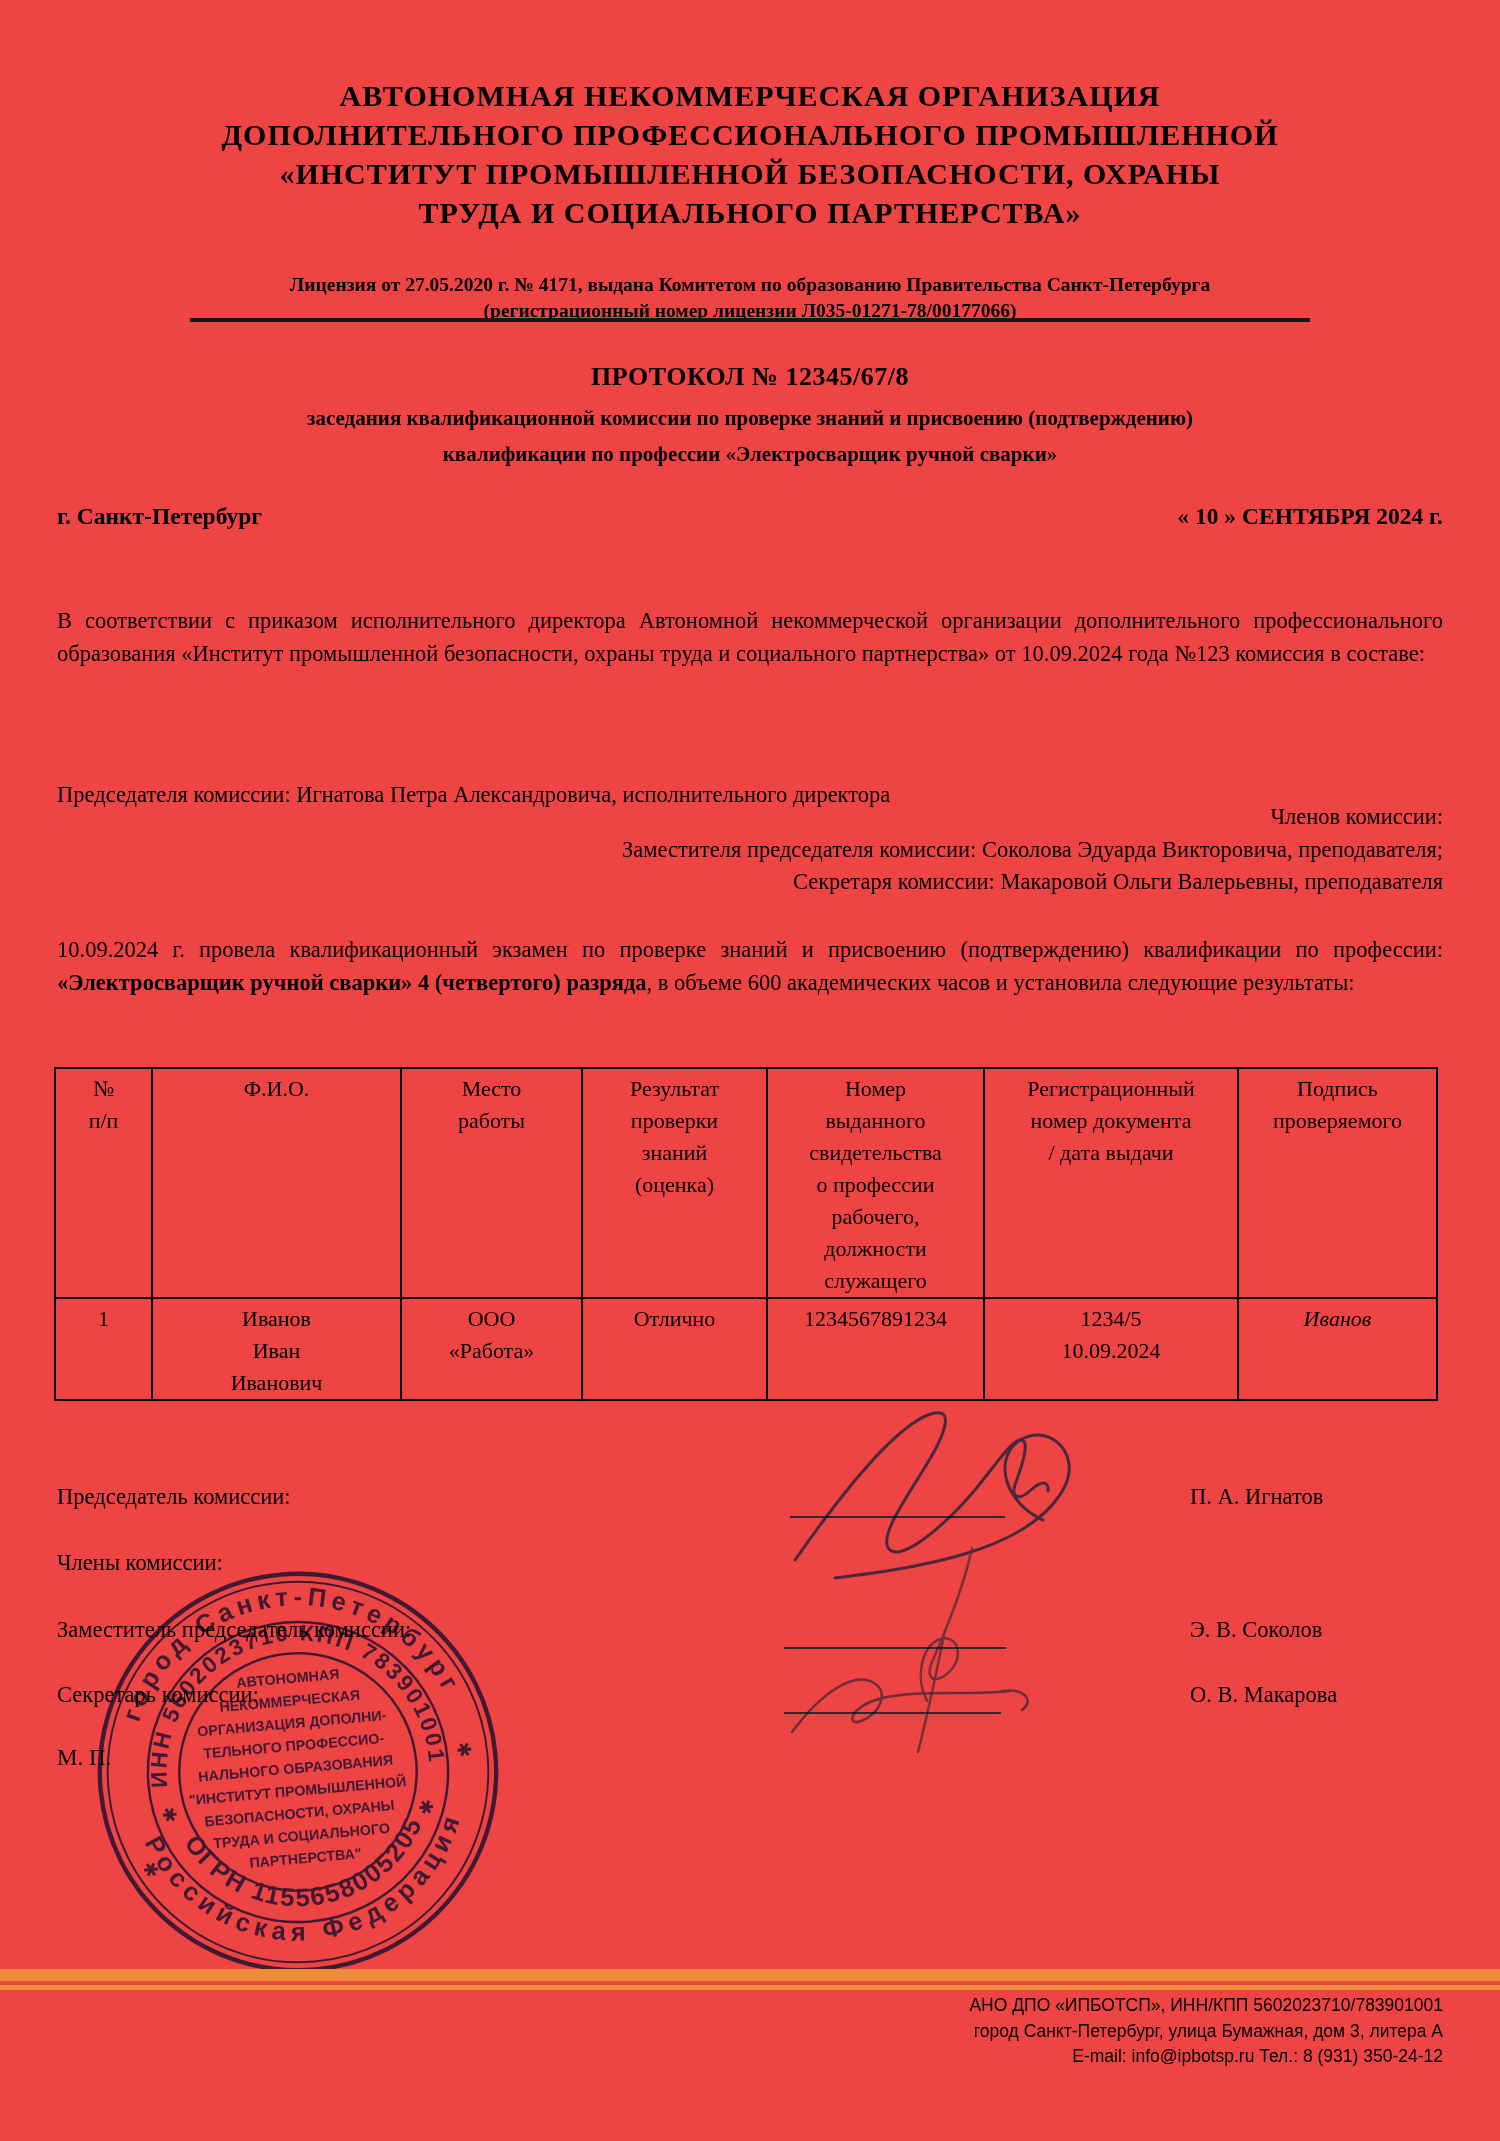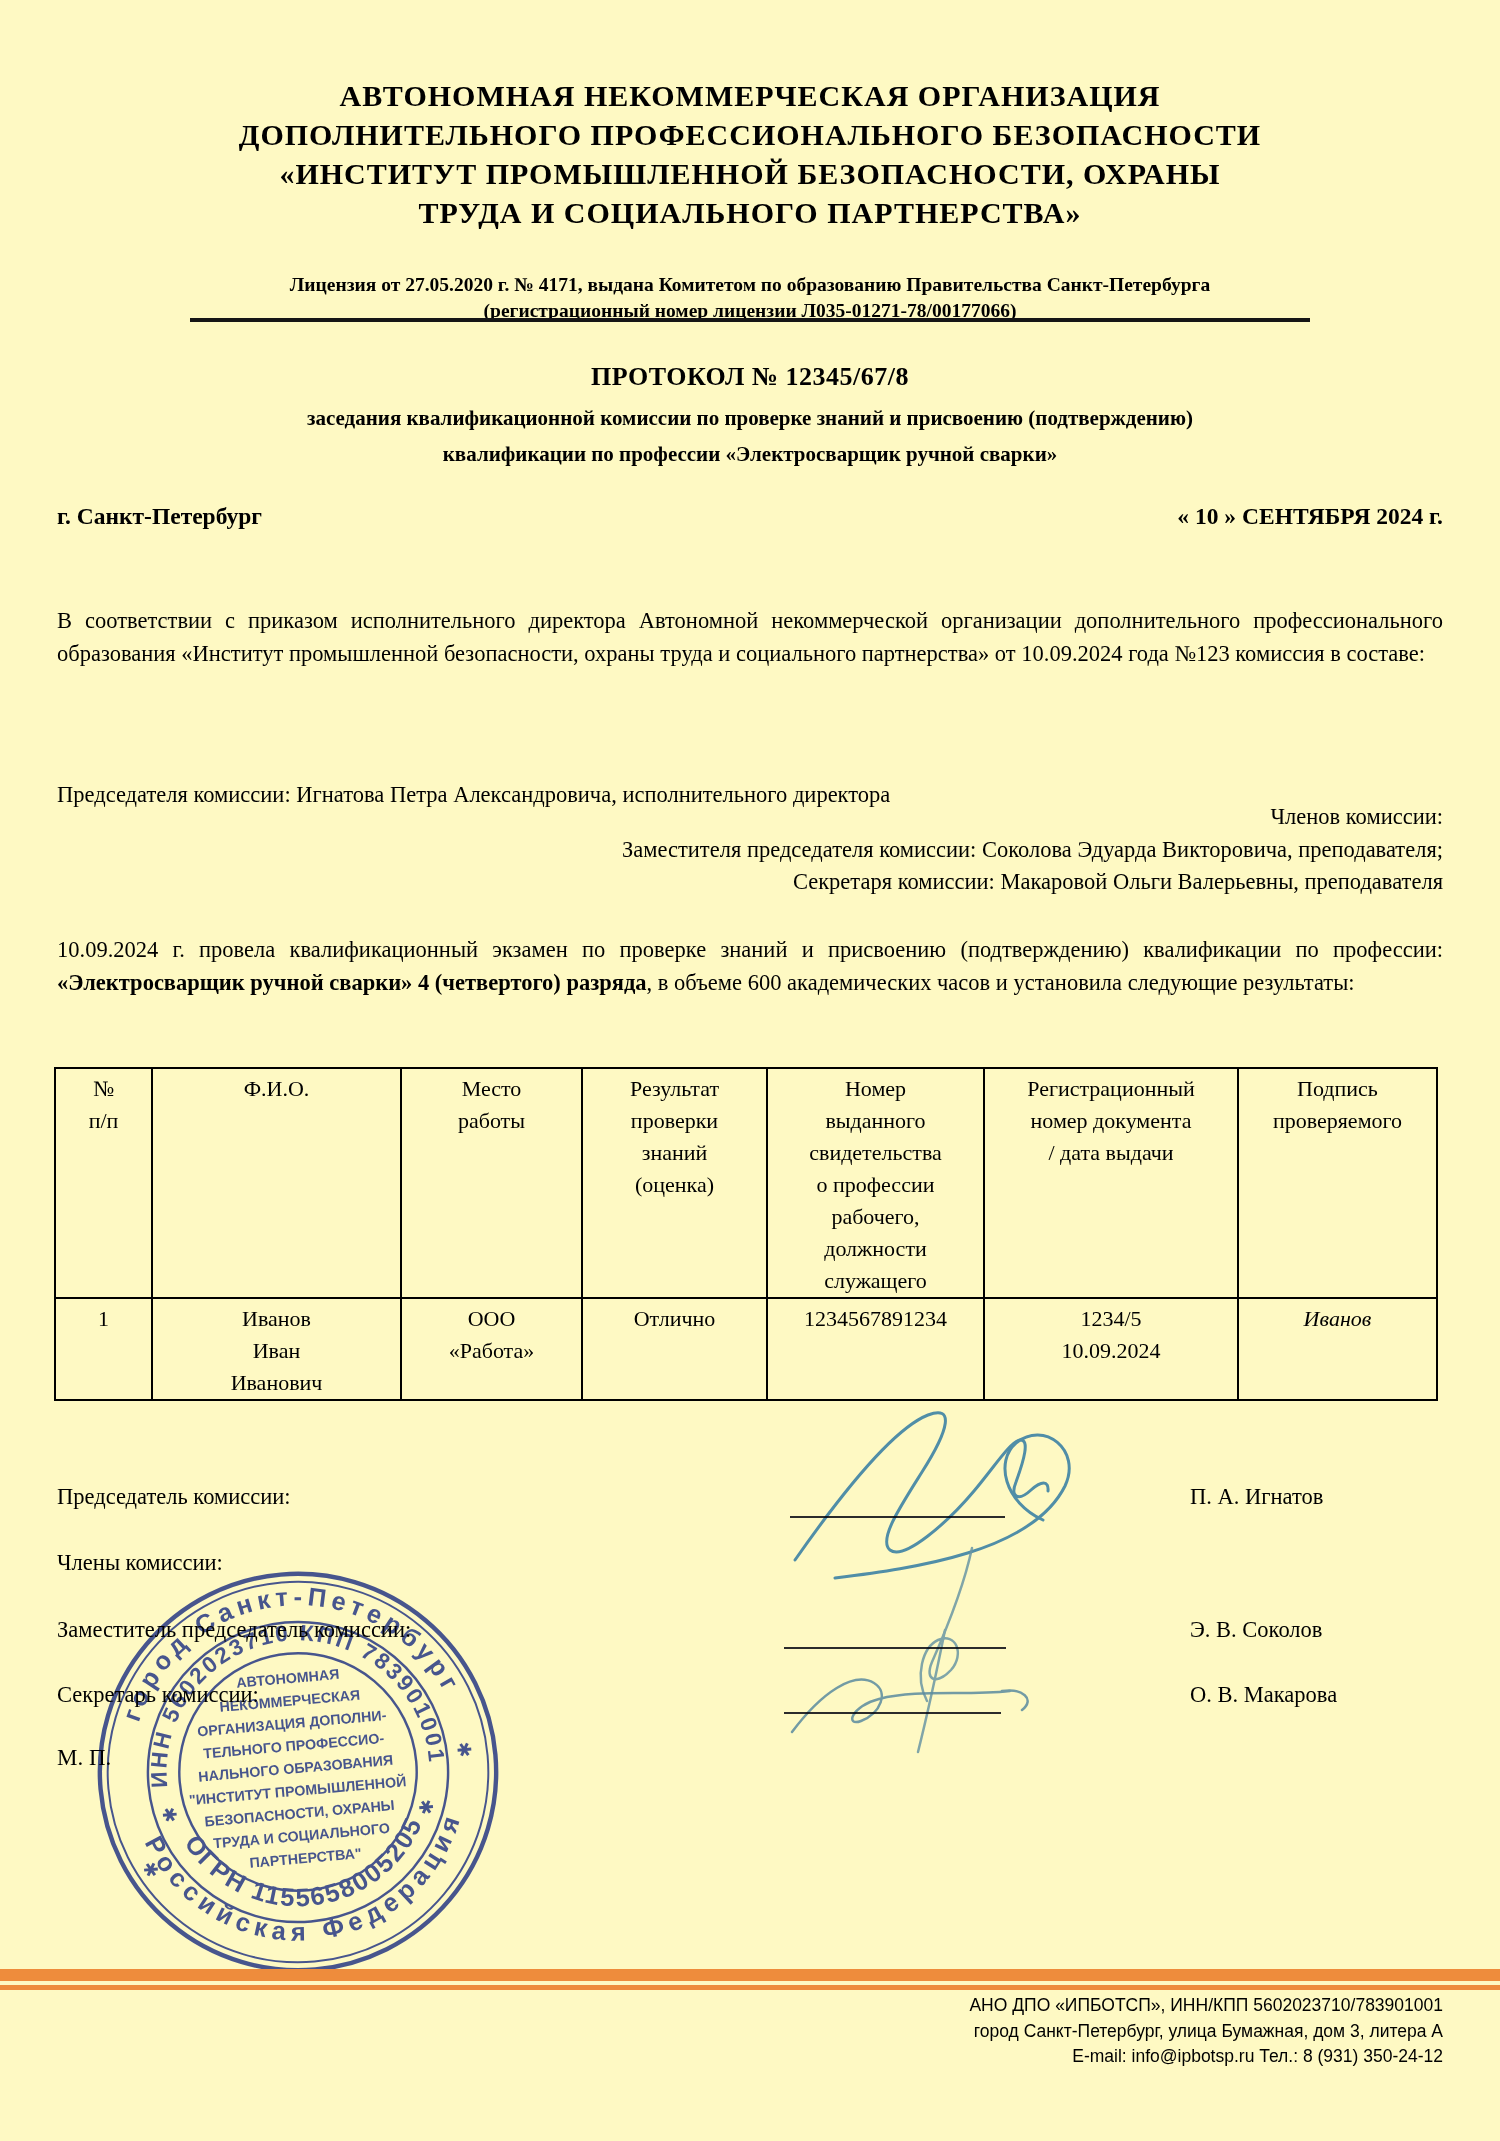--- a/index.html
+++ b/index.html
@@ -1,16 +1,16 @@
 <!DOCTYPE html>
 <html><head>
 <meta charset="utf-8">
 <style>
   html,body{margin:0;padding:0;background:#fff;}
-  .page{position:relative;width:1500px;height:2141px;background:#fef9c3;color:#000;
+  .page{position:relative;width:1500px;height:2141px;background:#ef4444;color:#000;
         font-family:"Liberation Serif","DejaVu Serif",serif;overflow:hidden;}
   .abs{position:absolute;}
   .center{left:0;width:1500px;text-align:center;}
   .org-name{top:76px;font-size:30px;font-weight:bold;line-height:39px;letter-spacing:1px;}
   .license{top:250px;font-size:19.5px;font-weight:bold;line-height:26px;margin-top:22px;}
   .divider{top:318px;left:190px;width:1120px;height:4px;background:#161616;}
   .p-title{top:362px;font-size:26px;font-weight:bold;letter-spacing:.5px;}
   .p-subtitle{top:400px;font-size:21px;font-weight:bold;line-height:36px;}
   .cityrow{top:503px;left:57px;width:1386px;display:flex;justify-content:space-between;
            font-size:23.5px;font-weight:bold;}
@@ -41,21 +41,21 @@
   .stamp-center{font-family:"Liberation Sans","DejaVu Sans",sans-serif;font-weight:bold;
                 font-size:14.5px;text-anchor:middle;}
 </style>
 </head>
 <body>
 
 <div class="page">
 
   <div class="abs center org-name">
     <div>АВТОНОМНАЯ НЕКОММЕРЧЕСКАЯ ОРГАНИЗАЦИЯ</div>
-    <div>ДОПОЛНИТЕЛЬНОГО ПРОФЕССИОНАЛЬНОГО БЕЗОПАСНОСТИ</div>
+    <div>ДОПОЛНИТЕЛЬНОГО ПРОФЕССИОНАЛЬНОГО ПРОМЫШЛЕННОЙ</div>
     <div>«ИНСТИТУТ ПРОМЫШЛЕННОЙ БЕЗОПАСНОСТИ, ОХРАНЫ</div>
     <div>ТРУДА И СОЦИАЛЬНОГО ПАРТНЕРСТВА»</div>
   </div>
 
   <div class="abs center license">
     <div>Лицензия от 27.05.2020 г. № 4171, выдана Комитетом по образованию Правительства Санкт-Петербурга</div>
     <div>(регистрационный номер лицензии Л035-01271-78/00177066)</div>
   </div>
 
   <div class="abs divider"></div>

